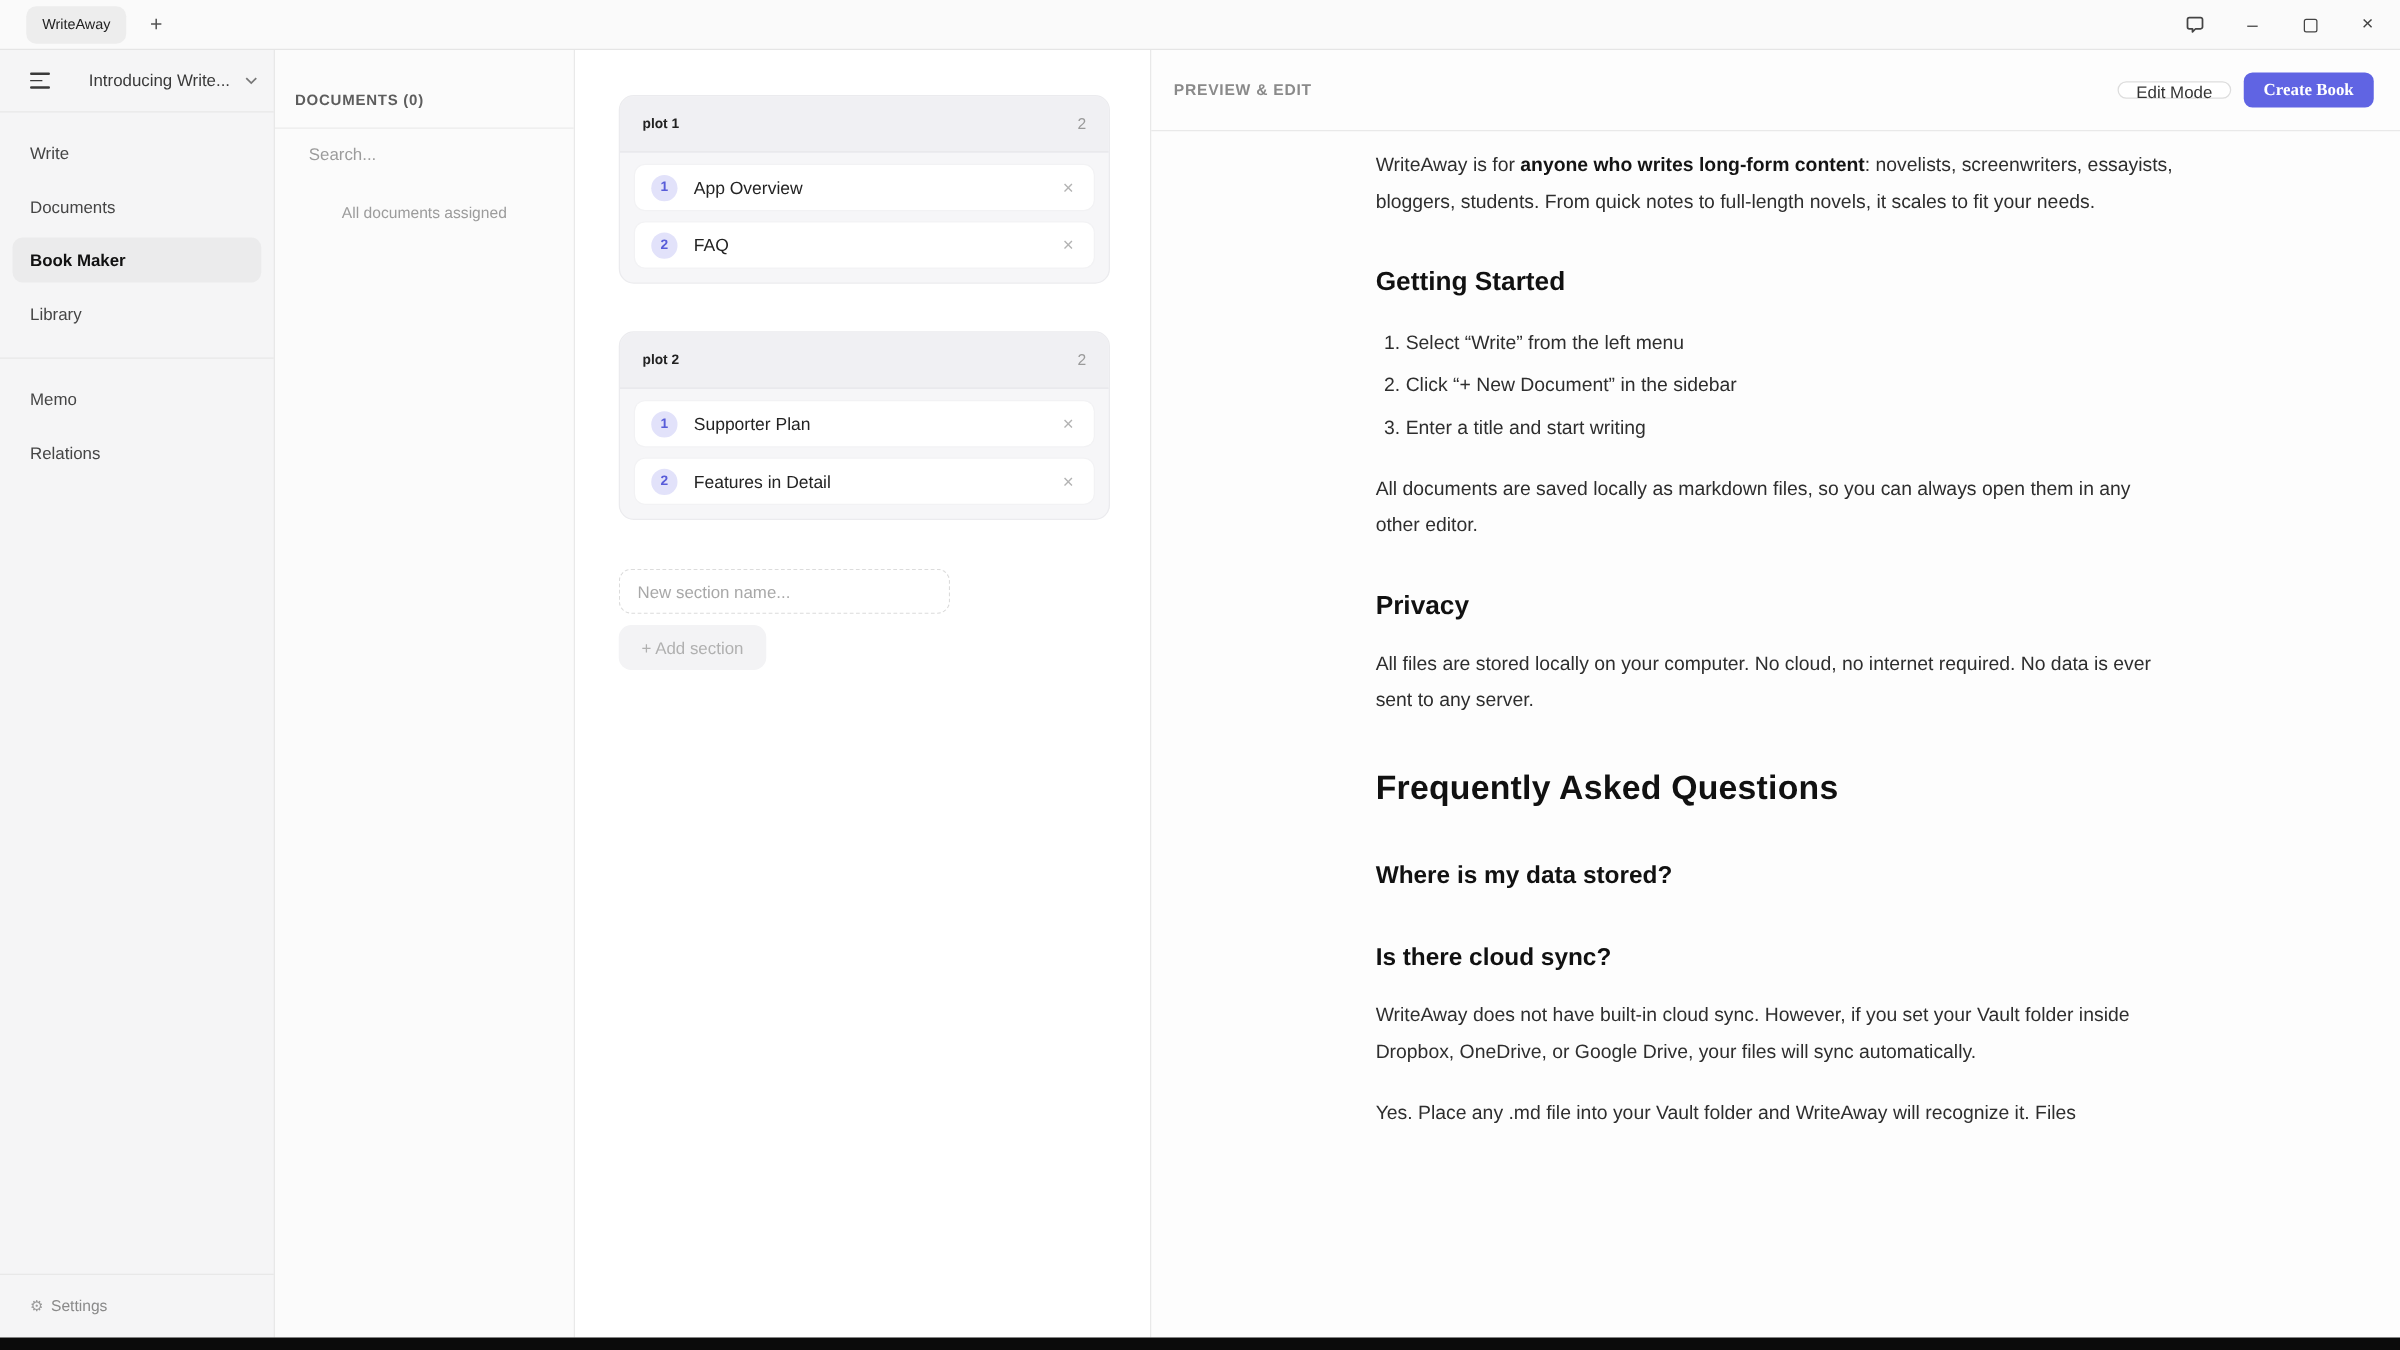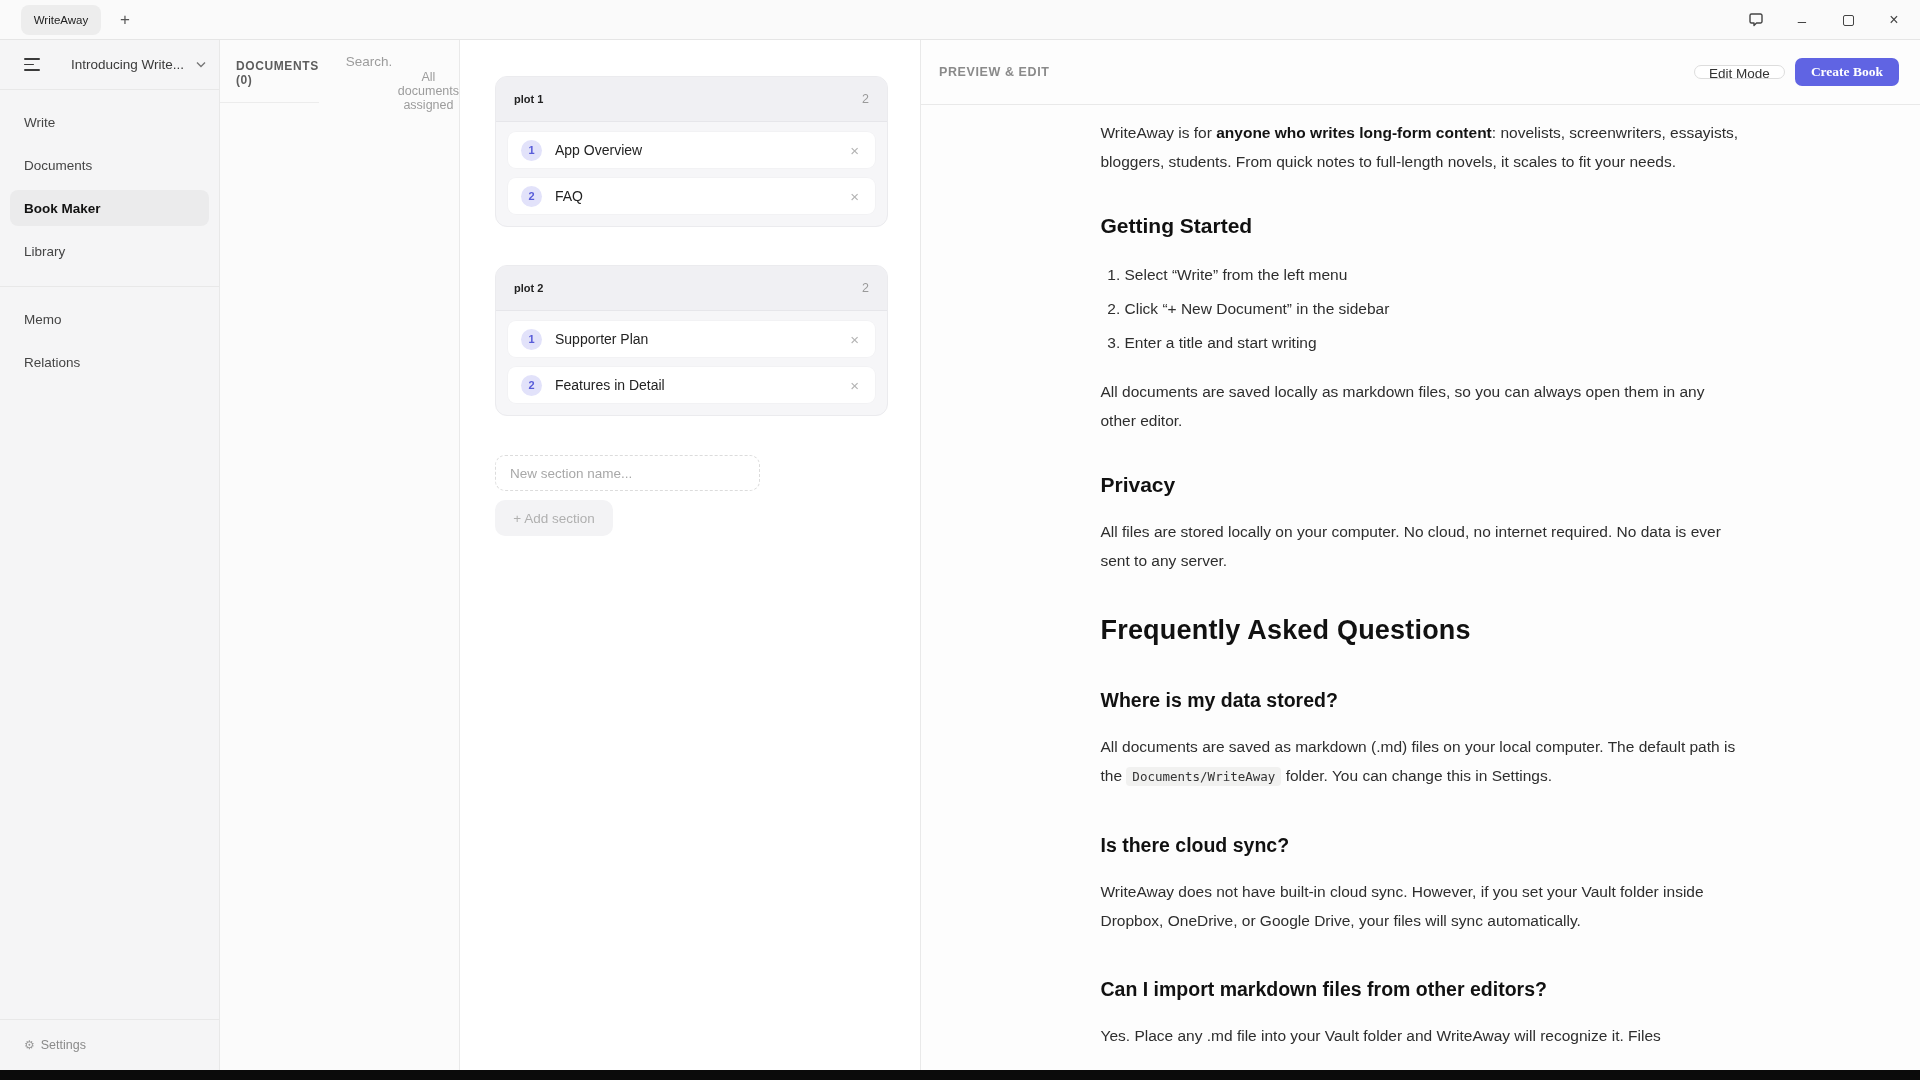--- a/index.html
+++ b/index.html
@@ -36,21 +36,21 @@
   .nav-item { height:36px; margin-bottom:7px; display:flex; align-items:center; padding-left:14px;
     font-size:13.5px; color:#454545; border-radius:8px; cursor:default; }
   .nav-item.selected { background:#ebebec; color:#111; font-weight:bold; }
   .nav-divider { border-top:1px solid #e8e8e8; margin:17px -10px 14px -10px; }
   .side-spacer { flex:1 1 auto; }
   .side-footer { border-top:1px solid #e8e8e8; height:51px; display:flex; align-items:center; padding-left:24px;
     font-size:12.5px; color:#8a8a8a; gap:6px; }
   .gear { font-size:12px; color:#9a9a9a; }
 
   
-  .docs { width:240px; flex:0 0 240px; background:#fbfbfb; border-right:1px solid #e9e9e9; display:flex; flex-direction:row; }
+  .docs { width:240px; flex:0 0 240px; background:#fbfbfb; border-right:1px solid #e9e9e9; display:flex; flex-direction:column; }
   .docs-header { height:63px; border-bottom:1px solid #ececec; display:flex; align-items:flex-end; padding:0 0 15px 16px; }
   .docs-title { font-size:12px; font-weight:bold; color:#5d5d5d; letter-spacing:0.6px; }
   .docs-search { margin:12px 16px 0 16px; }
   .docs-search input { width:100%; border:none; outline:none; background:transparent; font-size:13.5px;
     font-family:"Liberation Sans", sans-serif; color:#7f1d1d;margin-left:11px; }
   .docs-search input::placeholder { color:#9c9c9c; }
   .docs-empty { margin-top:30px; text-align:center; font-size:12.5px; color:#9c9c9c; }
 
   
   .plots { width:460px; flex:0 0 460px; background:#ffffff; padding:36px 32px 0 35px; }
@@ -251,26 +251,24 @@
             <li>Enter a title and start writing</li>
           </ol>
           <p>All documents are saved locally as markdown files, so you can always open them in any other editor.</p>
 
           <h2>Privacy</h2>
           <p>All files are stored locally on your computer. No cloud, no internet required. No data is ever sent to any server.</p>
 
           <h1>Frequently Asked Questions</h1>
 
           <h3>Where is my data stored?</h3>
-          <p><span>All documents are saved as markdown (.md) files on your local computer. The default path is the </span><code>Documents/WriteAway</code><span> folder. You can change this in Settings.</span></p>
 
           <h3>Is there cloud sync?</h3>
           <p>WriteAway does not have built-in cloud sync. However, if you set your Vault folder inside Dropbox, OneDrive, or Google Drive, your files will sync automatically.</p>
 
-          <h3>Can I import markdown files from other editors?</h3>
           <p>Yes. Place any .md file into your Vault folder and WriteAway will recognize it. Files</p>
         </div>
       </div>
     </div>
 
   </div>
 
   <div class="bottombar"></div>
 </div>
 

